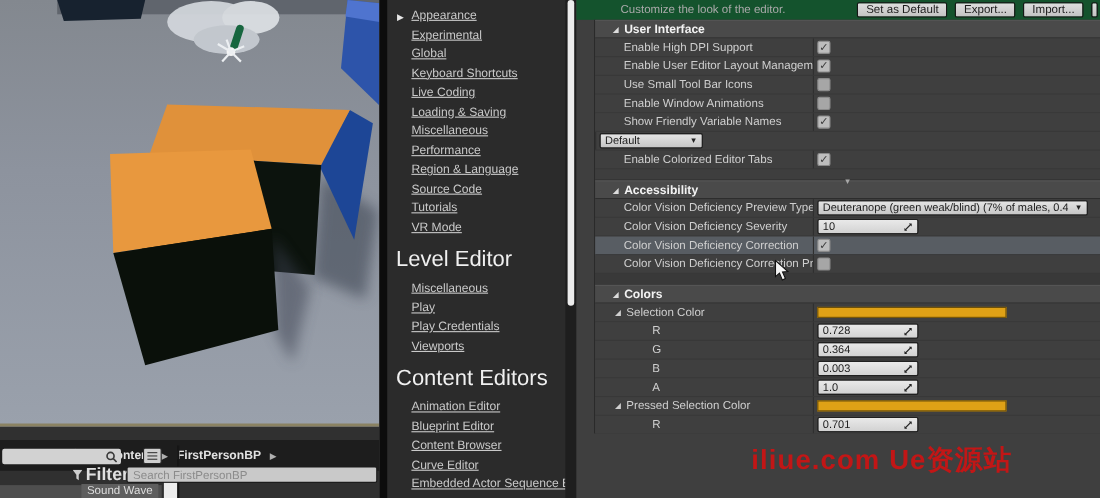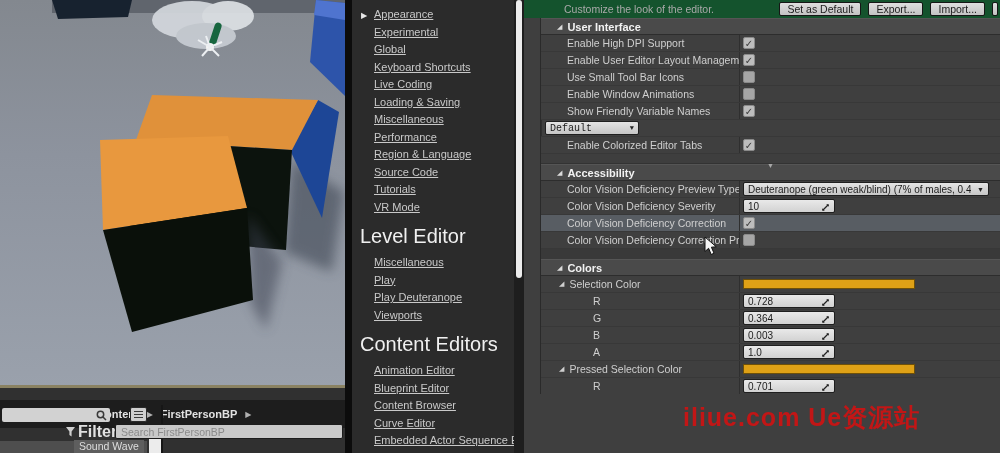--- a/index.html
+++ b/index.html
@@ -50,24 +50,24 @@
   .row .lbl .tri { font-size:7px; color:#cfcfcf; margin-right:5px; }
   .row .val { flex:1; border-left:1px solid #2f2f2f; display:flex; align-items:center; padding-left:3px; }
 
   .cb { width:12px; height:12px; border:1px solid #8a8a8a; border-radius:2px; background:#a6a6a6;
     font-size:10px; line-height:11px; text-align:center; color:#3a3a3a; cursor:pointer; }
   .cb.on { background:#bdbdbd; }
   .dd { height:14px; background:linear-gradient(#e4e4e4,#c6c6c6); border:1px solid #1f1f1f; border-radius:2px;
     display:flex; align-items:center; font-size:10px; color:#1c1c1c; padding:0 4px; cursor:pointer; white-space:nowrap; }
   .dd .cap { flex:1; overflow:hidden; }
   .dd .car { font-size:7px; margin-left:6px; color:#222; }
-  .dd.small { width:94px;font-family:Liberation Mono, monospace; }
+  .dd.small { width:94px; }
   .dd.wide  { width:246px; }
   .spin { width:92px; height:14px; background:linear-gradient(#e9e9e9,#d2d2d2); border:1px solid #1f1f1f;
-    border-radius:2px; display:flex; align-items:flex-end; font-size:10px; color:#1c1c1c; padding:0 4px; cursor:text; }
+    border-radius:2px; display:flex; align-items:center; font-size:10px; color:#1c1c1c; padding:0 4px; cursor:text; }
   .spin .v { flex:1; }
   .spin svg { flex:0 0 auto; }
   .bar { width:172px; height:10px; border:1px solid #6e5008; cursor:pointer; }
   .exp-row { height:10px; background:#3e3e3e; border-bottom:1px solid #333; text-align:center; cursor:pointer; }
   .exp-row span { font-size:7px; color:#a8a8a8; line-height:10px; }
   .gap-row { height:10px; background:#393939; }
 
   
   .browser { position:absolute; left:0; top:388px; width:345px; height:65px; background:#303030; overflow:hidden; }
   .crumbbar { position:absolute; left:0; top:12px; width:345px; height:28px; background:#1d1d1d;
@@ -168,21 +168,21 @@
         <div class="navitem">Loading &amp; Saving</div>
         <div class="navitem">Miscellaneous</div>
         <div class="navitem">Performance</div>
         <div class="navitem">Region &amp; Language</div>
         <div class="navitem">Source Code</div>
         <div class="navitem">Tutorials</div>
         <div class="navitem">VR Mode</div>
         <div class="navhead">Level Editor</div>
         <div class="navitem">Miscellaneous</div>
         <div class="navitem">Play</div>
-        <div class="navitem">Play Deuteranope</div>
+        <div class="navitem">Play Credentials</div>
         <div class="navitem">Viewports</div>
         <div class="navhead">Content Editors</div>
         <div class="navitem">Animation Editor</div>
         <div class="navitem">Blueprint Editor</div>
         <div class="navitem">Content Browser</div>
         <div class="navitem">Curve Editor</div>
         <div class="navitem">Embedded Actor Sequence Editor</div>
         <div class="navitem">Flipbook Editor</div>
       </div>
   </div>

